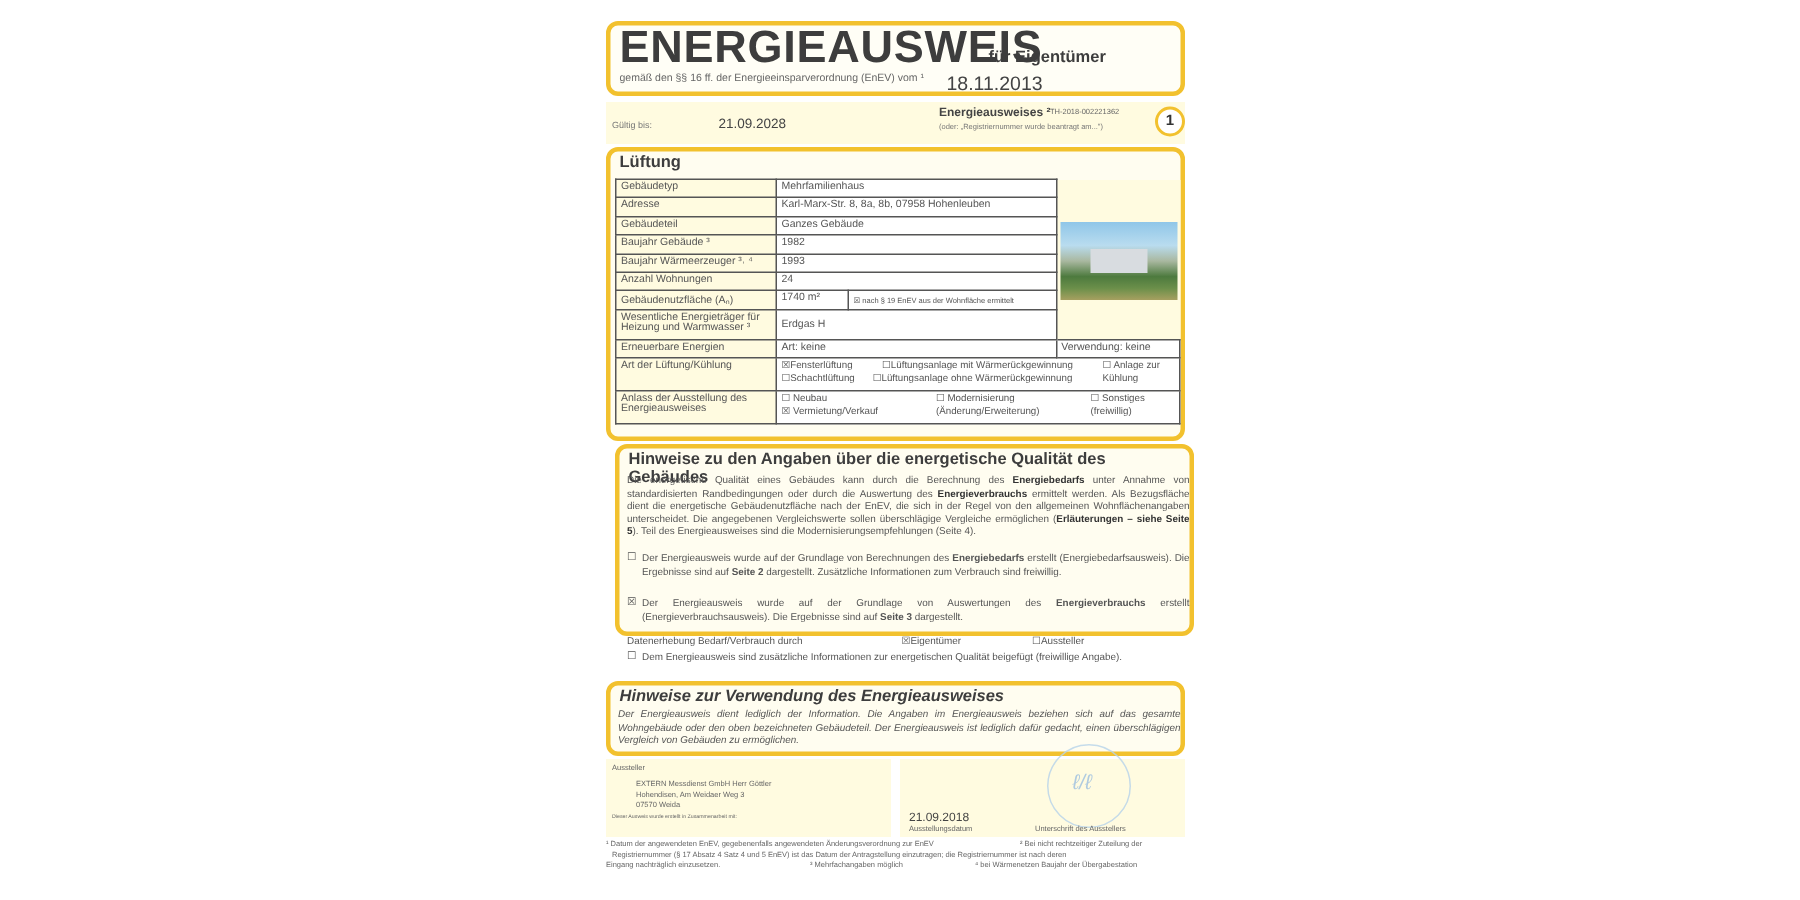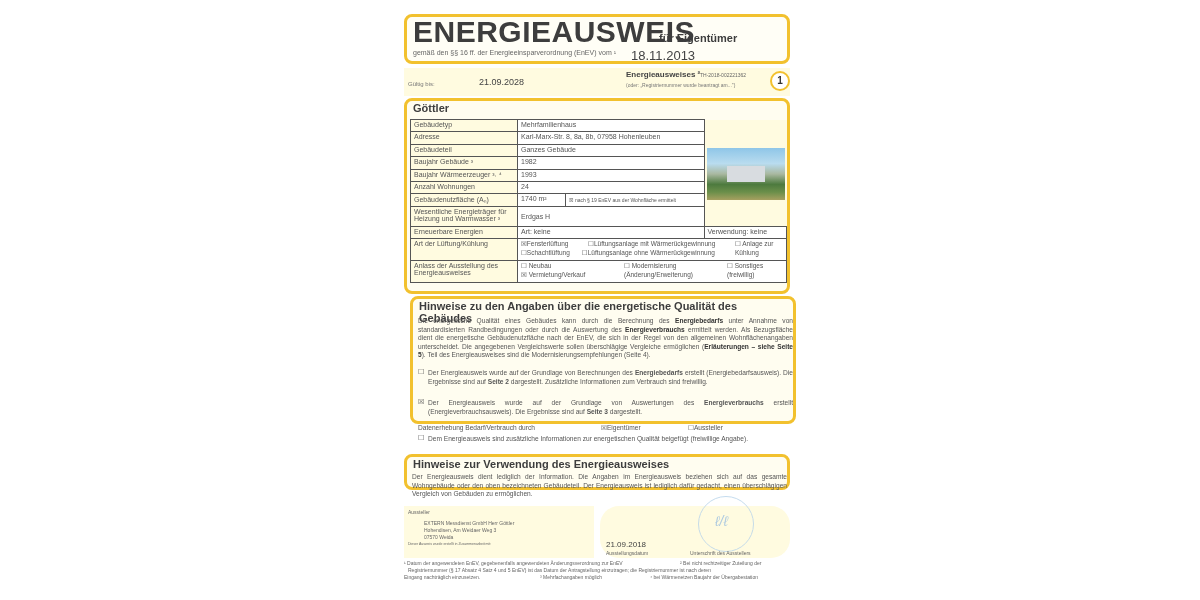--- a/index.html
+++ b/index.html
@@ -25,24 +25,24 @@
   table.grid td { border: 1px solid #555; padding: 1px 3px; height: 12.4px; vertical-align: top; background: #fff; }
   table.grid td.lbl { background: #fffbe0; width: 107px; }
   .photo-cell { background: #fffbe0 !important; border-top: none !important; border-right: none !important; border-bottom: none !important; }
   .photo { width: 78px; height: 52px; margin-top: 28px; background: linear-gradient(180deg, #8fc6e8 0%, #b9dcef 30%, #a9b8a0 50%, #4d7a3e 70%, #6b8f4a 85%, #a6a060 100%); position: relative; }
   .photo::after { content: ""; position: absolute; left: 20px; top: 18px; width: 38px; height: 16px; background: #d8dce0; }
   .hint-box { left: 12px; top: 288px; width: 386px; height: 128px; }
   .para { position: absolute; left: 5px; font-size: 6.6px; line-height: 8.6px; color: #555; text-align: justify; width: 375px; }
   .para b { color: #333; }
   .cb-line { position: absolute; left: 5px; width: 375px; font-size: 6.6px; line-height: 8.6px; color: #555; text-align: justify; padding-left: 10px; }
   .cb { position: absolute; left: 0; top: 1px; width: 5px; height: 5px; border: 0.8px solid #555; font-size: 5px; line-height: 4px; text-align: center; }
-  .use-box { left: 6px; top: 446px; width: 386px; height: 36px; }
+  .use-box { left: 6px; top: 446px; width: 386px; height: 50px; font-style: italic; }
   .footer-area { position: absolute; left: 6px; top: 498px; width: 386px; height: 52px; }
   .aussteller { position: absolute; left: 0; top: 0; width: 190px; height: 52px; background: #fffbe0; }
-  .datum-box { position: absolute; left: 196px; top: 0; width: 190px; height: 52px; background: #fffbe0; border-radius: 19px; }
+  .datum-box { position: absolute; left: 196px; top: 0; width: 190px; height: 52px; background: #fffbe0; }
   .small { font-size: 5px; color: #666; position: absolute; }
   .stamp { position: absolute; left: 98px; top: -10px; width: 56px; height: 56px; border: 1px solid #b7d3ea; border-radius: 50%; opacity: 0.8; }
   .stamp::after { content: "ℓ/ℓ"; position: absolute; left: 16px; top: 16px; font-size: 14px; color: #9cbfe0; font-style: italic; }
   .footnotes { position: absolute; left: 6px; top: 552px; width: 386px; font-size: 5px; color: #666; line-height: 7px; }
   .fn-l { position: absolute; left: 0; top: 0; width: 268px; }
   .fn-r { position: absolute; left: 276px; top: 0; width: 110px; }
   .fn-3 { position: absolute; left: 136px; top: 14px; }
   .fn-4 { position: absolute; left: 246px; top: 14px; }
   .fn-l2 { position: absolute; left: 0; top: 14px; }
 </style>
@@ -61,21 +61,21 @@
   <div class="valid-row">
     <div class="valid-label">Gültig bis:</div>
     <div class="valid-date">21.09.2028</div>
     <div class="reg-label">Energieausweises ²</div>
     <div class="reg-value">TH-2018-002221362</div>
     <div class="reg-note">(oder: „Registriernummer wurde beantragt am...")</div>
     <div class="page-num">1</div>
   </div>
 
   <div class="box gebaeude-box">
-    <div class="section-title">Göttler</div>
+    <div class="section-title">Lüftung</div>
     <table class="grid">
       <tbody>
           <tr>
         <td class="lbl">Gebäudetyp</td>
         <td colspan="2" style="width:190px">Mehrfamilienhaus</td>
         <td rowspan="8" class="photo-cell" style="width:82px;padding:0 2px">
           <div class="photo"></div>
         </td>
       </tr>
       <tr>

